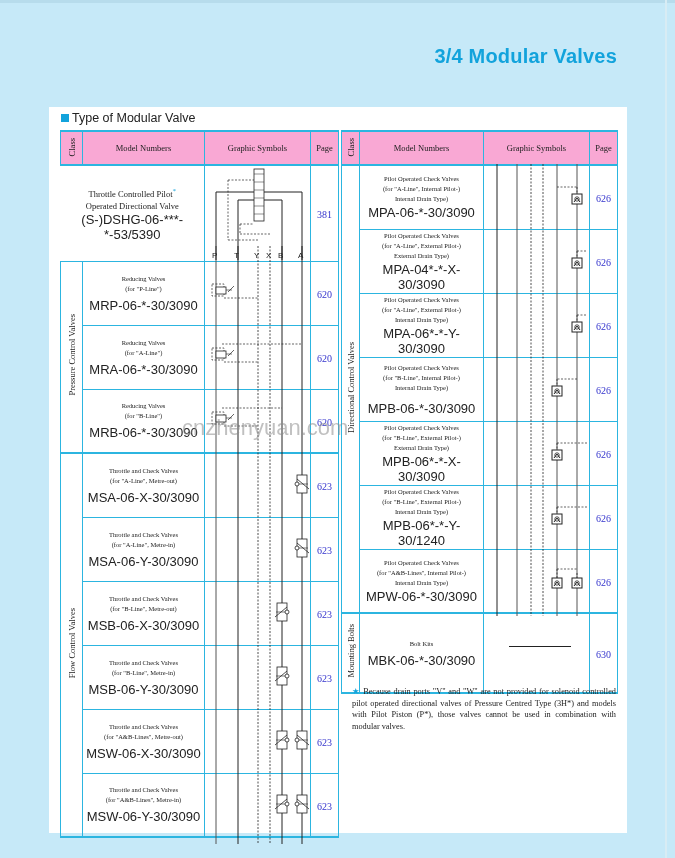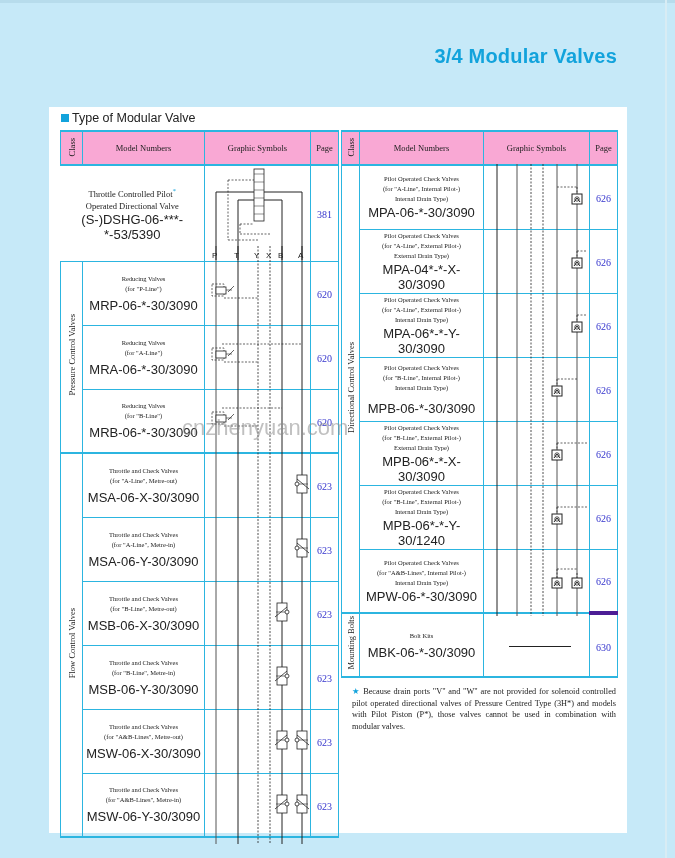--- a/index.html
+++ b/index.html
@@ -288,30 +288,30 @@
         <td><span class="page">626</span></td>
       </tr>
       <tr style="height: 64px;">
         <td>
           <div class="desc"><span>Pilot Operated Check Valves</span><br><span>(for "A&amp;B-Lines", Internal Pilot-)</span><br><span>Internal Drain Type)</span></div>
           <div class="model" style="margin-top:1px">MPW-06-*-30/3090</div>
         </td>
         <td class="sym"></td>
         <td><span class="page">626</span></td>
       </tr>
-      <tr style="height: 64px; border-top: 2px solid rgb(44, 181, 224); border-bottom: 2px solid rgb(44, 181, 224);">
+      <tr style="height: 80px; border-top: 2px solid rgb(44, 181, 224); border-bottom: 2px solid rgb(44, 181, 224);">
         <td style="border-top:2px solid #2cb5e0"><span class="cls">Mounting Bolts</span></td>
     <td style="border-top:2px solid #2cb5e0">
           <div class="desc"><span>Bolt Kits</span></div>
           <div class="model">MBK-06-*-30/3090</div>
         </td>
     <td style="border-top:2px solid #2cb5e0; position:relative">
           <div style="position:absolute;left:25px;right:18px;top:32px;height:1px;background:#222"></div>
         </td>
-    <td style="border-top:4px solid #4c1d95"><span class="page">630</span></td>
+    <td style="border-top:1px solid #4c1d95"><span class="page">630</span></td>
       </tr>
     </tbody>
 </table>
 <svg id="rsym" width="106" height="452" style="position:absolute; left:483px; top:164px;" viewBox="0 0 106 452">
     <line x1="14" y1="0" x2="14" y2="452" stroke="#222" stroke-width="1" stroke-dasharray="none"></line>
     <line x1="34" y1="0" x2="34" y2="452" stroke="#555" stroke-width="1" stroke-dasharray="none"></line>
     <line x1="48" y1="0" x2="48" y2="452" stroke="#222" stroke-width="0.8" stroke-dasharray="2,1.5"></line>
     <line x1="60" y1="0" x2="60" y2="452" stroke="#222" stroke-width="0.8" stroke-dasharray="2,1.5"></line>
     <line x1="74" y1="0" x2="74" y2="452" stroke="#555" stroke-width="1" stroke-dasharray="none"></line>
     <line x1="94" y1="0" x2="94" y2="452" stroke="#555" stroke-width="1" stroke-dasharray="none"></line>

